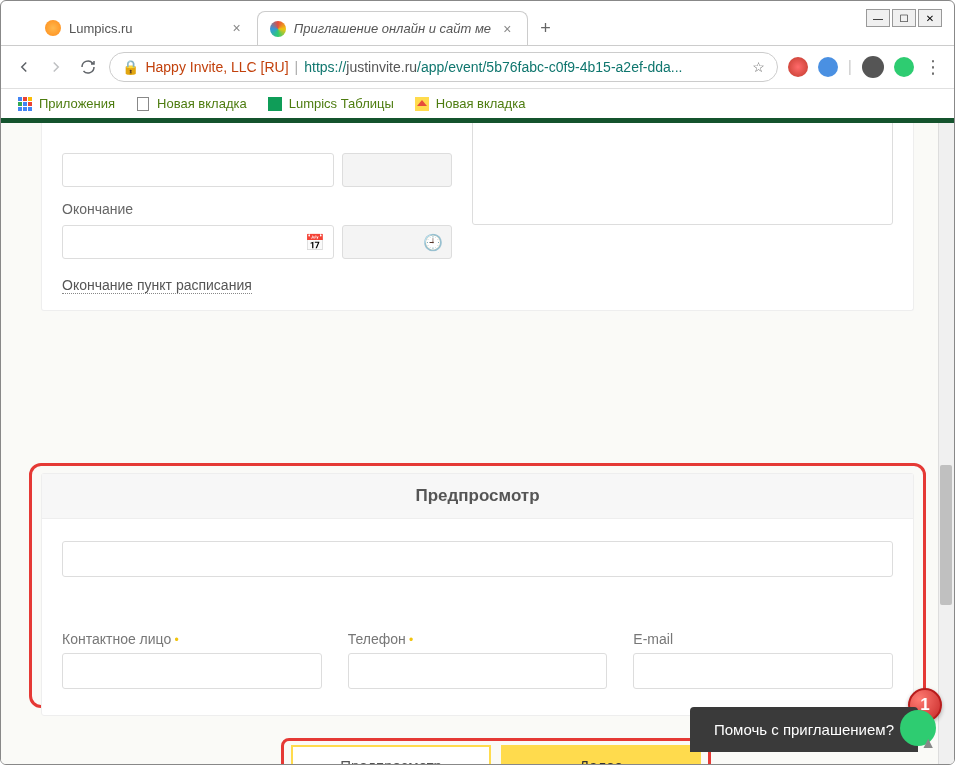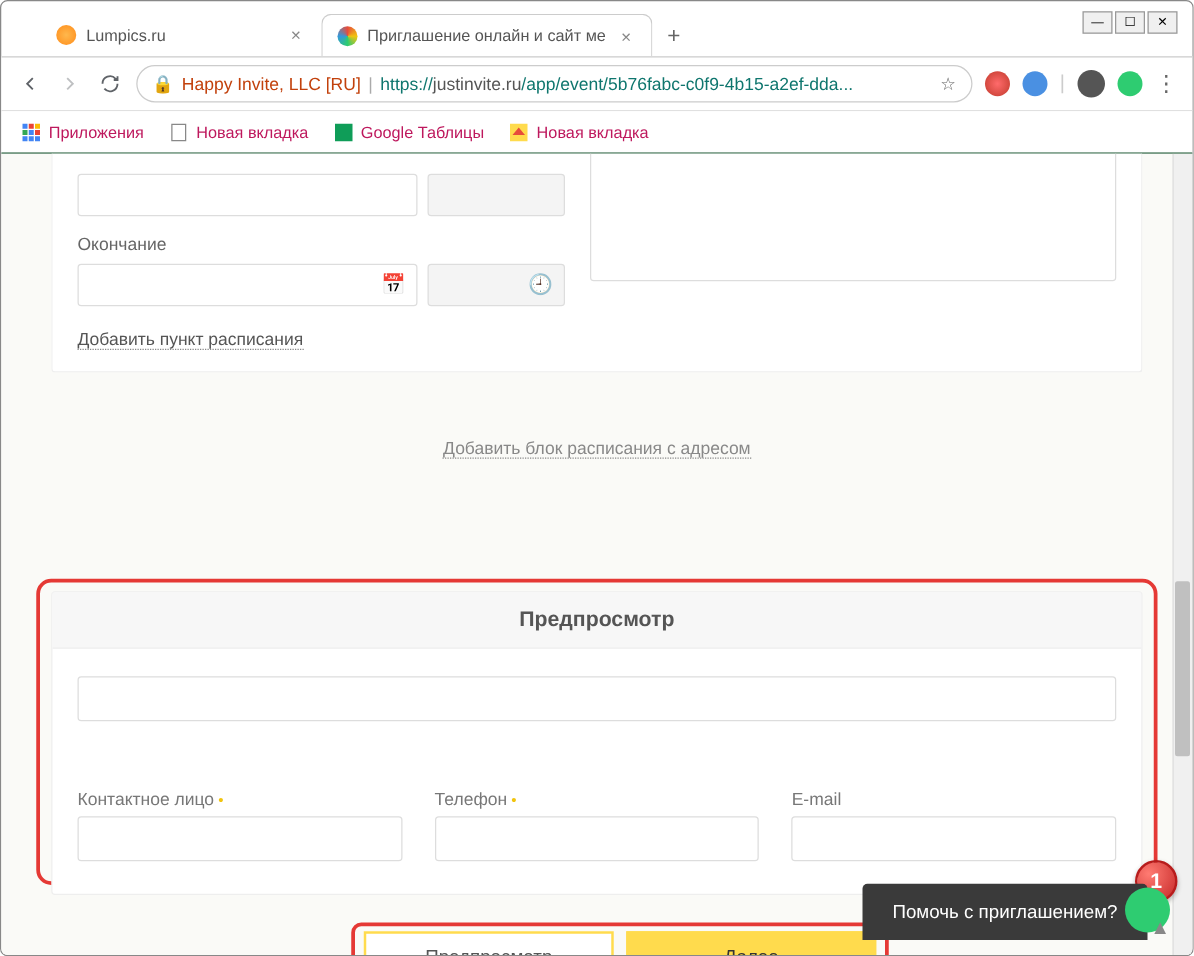--- a/index.html
+++ b/index.html
@@ -9,21 +9,21 @@
 .frame { position: absolute; top: 0; left: 0; width: 955px; height: 765px; border: 1px solid #888; border-radius: 6px; overflow: hidden; }
 
 
 .win-controls { position: absolute; top: 8px; right: 12px; display: flex; gap: 2px; }
 .win-btn { width: 24px; height: 18px; border: 1px solid #999; background: #f0f0f0; font-size: 10px; display: flex; align-items: center; justify-content: center; cursor: pointer; }
 
 
 .tab-bar { position: absolute; top: 10px; left: 32px; display: flex; align-items: center; height: 34px; }
 .tab { display: flex; align-items: center; height: 34px; padding: 0 12px; border-top-left-radius: 8px; border-top-right-radius: 8px; font-size: 13px; color: #555; cursor: pointer; gap: 8px; }
 .tab.inactive { background: transparent; }
-.tab.active { background: #fff; border: 1px solid #ccc; border-bottom: none; }
+.tab.active { background: #fff; border: 1px solid #ccc; border-bottom: none; font-style: italic; }
 .tab-favicon { width: 16px; height: 16px; border-radius: 50%; }
 .tab-favicon.orange { background: radial-gradient(circle, #ffb84d 0%, #ff8c1a 100%); }
 .tab-favicon.multi { background: conic-gradient(#e74c3c, #f1c40f, #2ecc71, #3498db, #e74c3c); }
 .tab-close { font-size: 14px; color: #888; padding: 0 4px; cursor: pointer; }
 .new-tab { font-size: 18px; color: #666; padding: 0 12px; cursor: pointer; }
 
 
 .addr-row { position: absolute; top: 44px; left: 0; right: 0; height: 44px; border-top: 1px solid #ccc; border-bottom: 1px solid #e0e0e0; display: flex; align-items: center; padding: 0 12px; gap: 10px; background: #fff; }
 .nav-icon { width: 22px; height: 22px; display: flex; align-items: center; justify-content: center; color: #5f6368; cursor: pointer; }
 .nav-icon svg { width: 18px; height: 18px; stroke: currentColor; fill: none; stroke-width: 2; }
@@ -35,21 +35,21 @@
 .addr-url .muted { color: #0f766e; }
 .star { color: #666; }
 .ext-icon { width: 20px; height: 20px; border-radius: 50%; }
 .ext-opera { background: radial-gradient(circle, #ff6b6b, #c0392b); }
 .ext-globe { background: #4a90e2; }
 .avatar { width: 22px; height: 22px; border-radius: 50%; background: #555; }
 .ext-green { width: 20px; height: 20px; border-radius: 50%; background: #2ecc71; }
 .dots { color: #666; font-size: 18px; }
 
 
-.bm-row { position: absolute; top: 88px; left: 0; right: 0; height: 34px; border-bottom: 1px solid #14532d; display: flex; align-items: center; padding: 0 16px; gap: 20px; font-size: 13px; color: #be185d; background: #fff; text-align: right; }
+.bm-row { position: absolute; top: 88px; left: 0; right: 0; height: 34px; border-bottom: 5px solid #14532d; display: flex; align-items: center; padding: 0 16px; gap: 20px; font-size: 13px; color: #4d7c0f; background: #fff; text-align: right; }
 .bm-item { display: flex; align-items: center; gap: 6px; cursor: pointer; }
 .bm-icon { width: 16px; height: 16px; display: flex; align-items: center; justify-content: center; }
 .apps-icon { display: grid; grid-template-columns: repeat(3, 4px); grid-template-rows: repeat(3, 4px); gap: 1px; }
 .apps-icon span { background: #4285f4; }
 .apps-icon span:nth-child(2){background:#ea4335;} .apps-icon span:nth-child(3){background:#fbbc05;}
 .apps-icon span:nth-child(4){background:#34a853;} .apps-icon span:nth-child(6){background:#ea4335;}
 .pg-icon { border: 1px solid #888; width: 12px; height: 14px; }
 .sheets-icon { background: #0f9d58; width: 14px; height: 14px; }
 .yimg-icon { background: #ffdb4d; width: 14px; height: 14px; position: relative; }
 .yimg-icon::after { content:''; position:absolute; left:2px; top:3px; width:0; height:0; border-left:5px solid transparent; border-right:5px solid transparent; border-bottom:6px solid #e74c3c; }
@@ -178,62 +178,59 @@
     <div class="bm-item">
       <span class="bm-icon">
           <span class="pg-icon"></span>
         </span>
       <span>Новая вкладка</span>
     </div>
     <div class="bm-item">
       <span class="bm-icon">
           <span class="sheets-icon"></span>
         </span>
-      <span>Google Таблицы</span>
+      <span>Lumpics Таблицы</span>
     </div>
     <div class="bm-item">
       <span class="bm-icon">
           <span class="yimg-icon"></span>
         </span>
       <span>Новая вкладка</span>
     </div>
   </div>
 
   <div class="content">
     <div class="scroll-track">
       <div class="scroll-thumb" style="top:342px;height:140px;"></div>
     </div>
 
     <div class="card" style="margin-top:0;border-top:none;position:relative;top:-10px;padding-top:26px;">
       <div class="sched-row">
-        <div class="sched-col" style="flex:0 0 390px;">
+        <div class="sched-col" style="flex:0 0 390px;margin-top:14px;">
           <div class="dt-row" style="margin-bottom:14px;">
             <div class="dt-input"></div>
             <div class="dt-time"></div>
           </div>
           <div class="sched-label">Окончание</div>
           <div class="dt-row">
             <div class="dt-input">
                 <span class="cal-icon">📅</span>
               </div>
             <div class="dt-time">
                 <span class="clk-icon">🕘</span>
               </div>
           </div>
         </div>
         <div class="sched-col">
           <div class="textbox" style="height:110px;margin-top:-24px;"></div>
         </div>
       </div>
-      <span class="dotted-link">Добавить пункт расписания</span>
-    </div>
-
-    <div class="center-link">
-      <span class="dotted-link">Добавить блок расписания с адресом</span>
-    </div>
+      <span class="dotted-link">Окончание пункт расписания</span>
+    </div>
+
 
     <div class="highlight-box hl1"></div>
 
     <div class="org-card">
       <div class="org-header">Предпросмотр</div>
       <div class="org-body">
         <input class="text-input" style="">
         <div class="field-row">
           <div class="field-col">
             <div class="field-label req">Контактное лицо</div>

